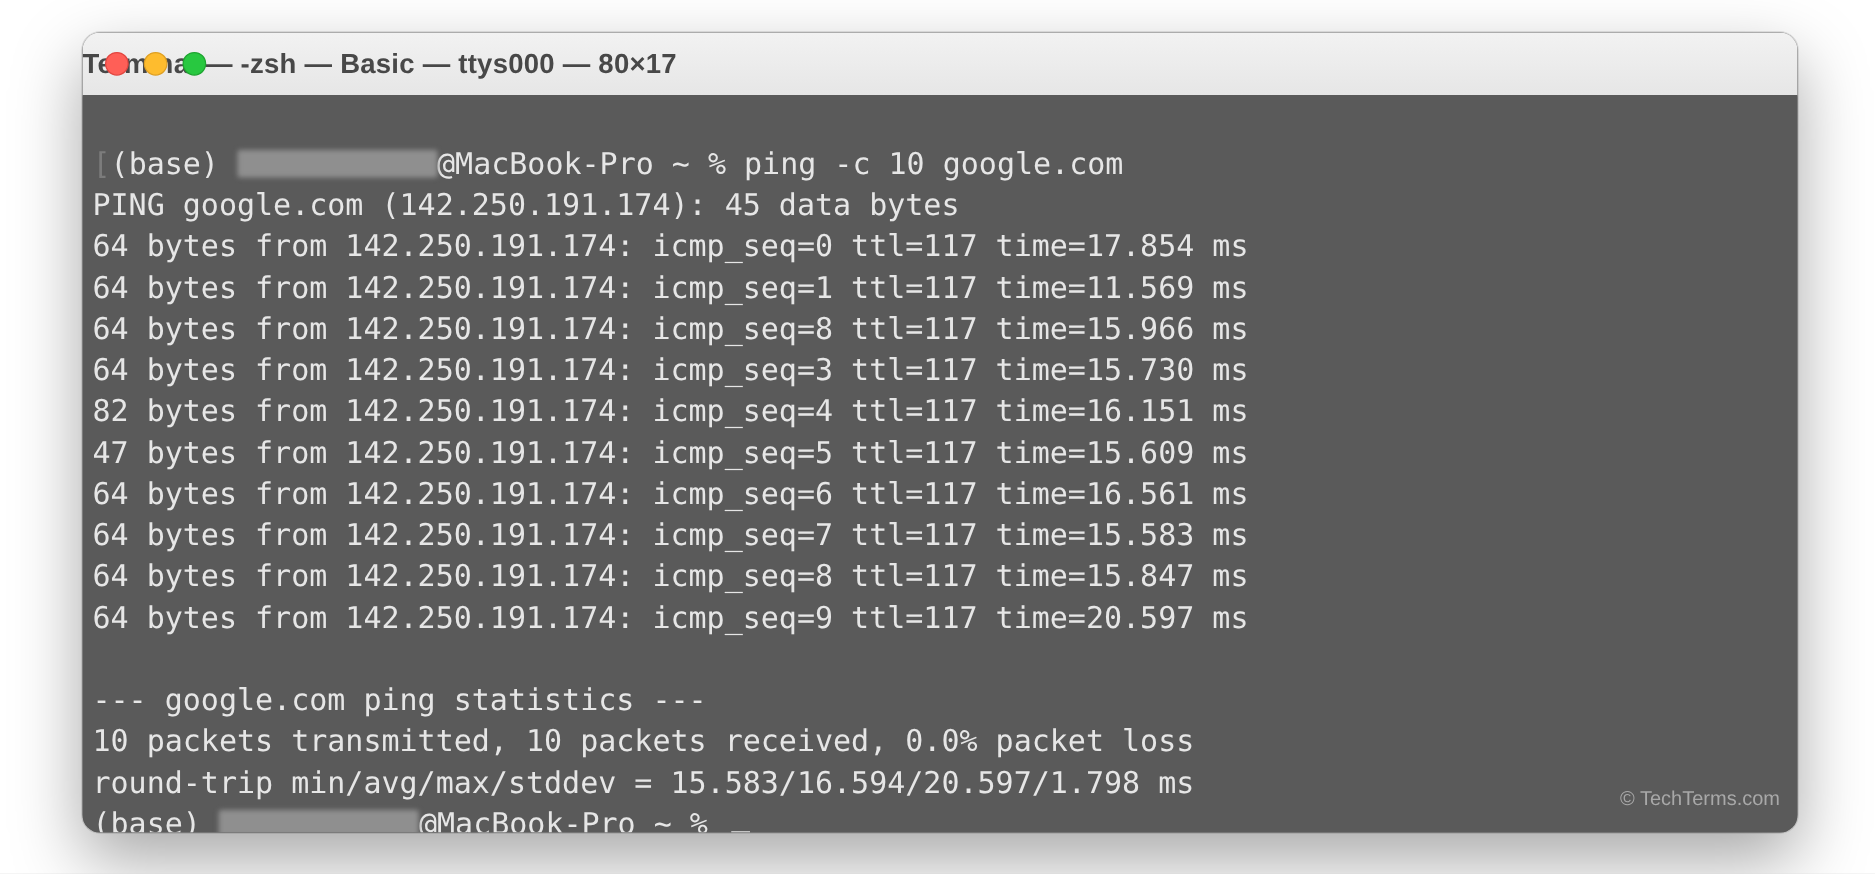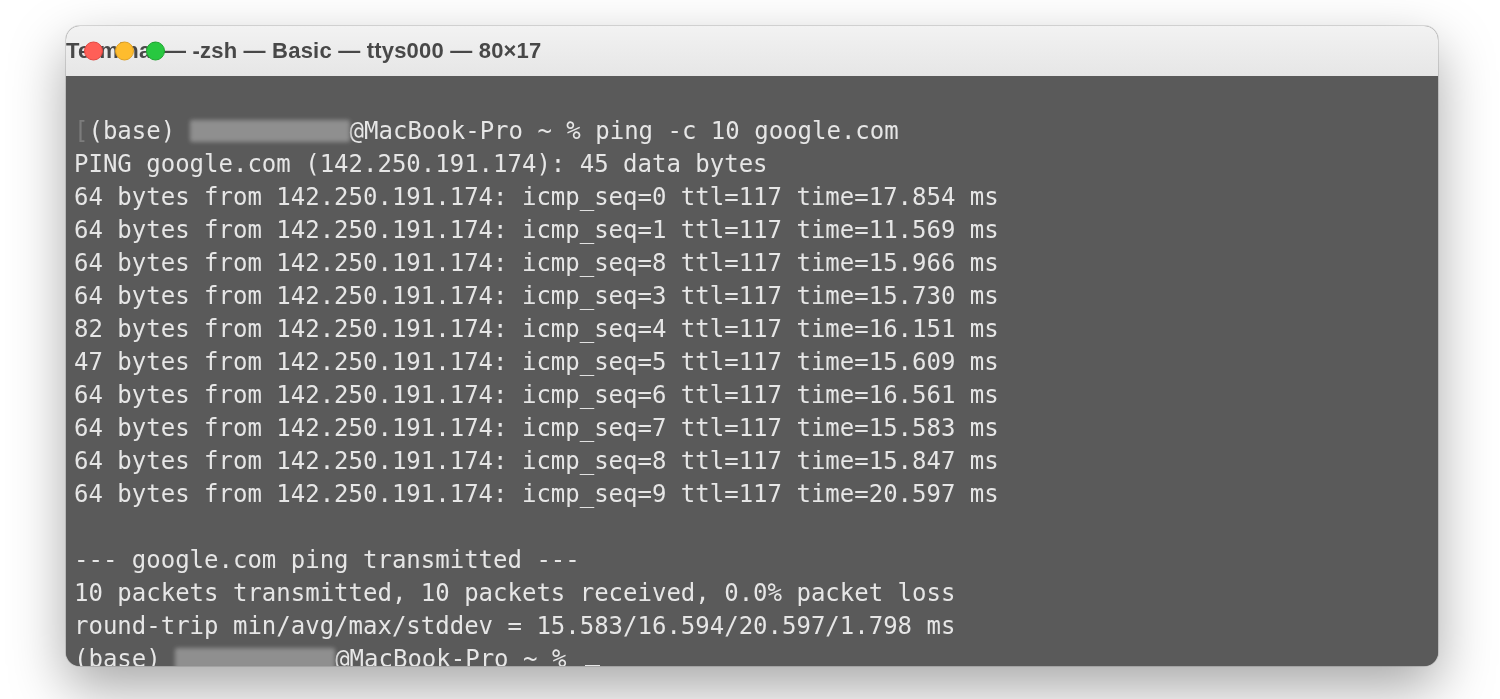--- a/index.html
+++ b/index.html
@@ -55,19 +55,20 @@
 <span>64 bytes from 142.250.191.174: icmp_seq=1 ttl=117 time=11.569 ms</span>
 <span>64 bytes from 142.250.191.174: icmp_seq=8 ttl=117 time=15.966 ms</span>
 <span>64 bytes from 142.250.191.174: icmp_seq=3 ttl=117 time=15.730 ms</span>
 <span>82 bytes from 142.250.191.174: icmp_seq=4 ttl=117 time=16.151 ms</span>
 <span>47 bytes from 142.250.191.174: icmp_seq=5 ttl=117 time=15.609 ms</span>
 <span>64 bytes from 142.250.191.174: icmp_seq=6 ttl=117 time=16.561 ms</span>
 <span>64 bytes from 142.250.191.174: icmp_seq=7 ttl=117 time=15.583 ms</span>
 <span>64 bytes from 142.250.191.174: icmp_seq=8 ttl=117 time=15.847 ms</span>
 <span>64 bytes from 142.250.191.174: icmp_seq=9 ttl=117 time=20.597 ms</span>
 
-<span>--- google.com ping transmitted ---</span>
+<span>--- google.com ping statistics ---</span>
 <span>10 packets transmitted, 10 packets received, 0.0% packet loss</span>
 <span>round-trip min/avg/max/stddev = 15.583/16.594/20.597/1.798 ms</span>
 <span>(base) </span><span class="redact" style="width:160px"></span><span>@MacBook-Pro ~ % </span><span class="cursor"></span>
+      <div class="watermark">© TechTerms.com</div>
     </div>
   </div>
 </div>
 
 </body></html>

